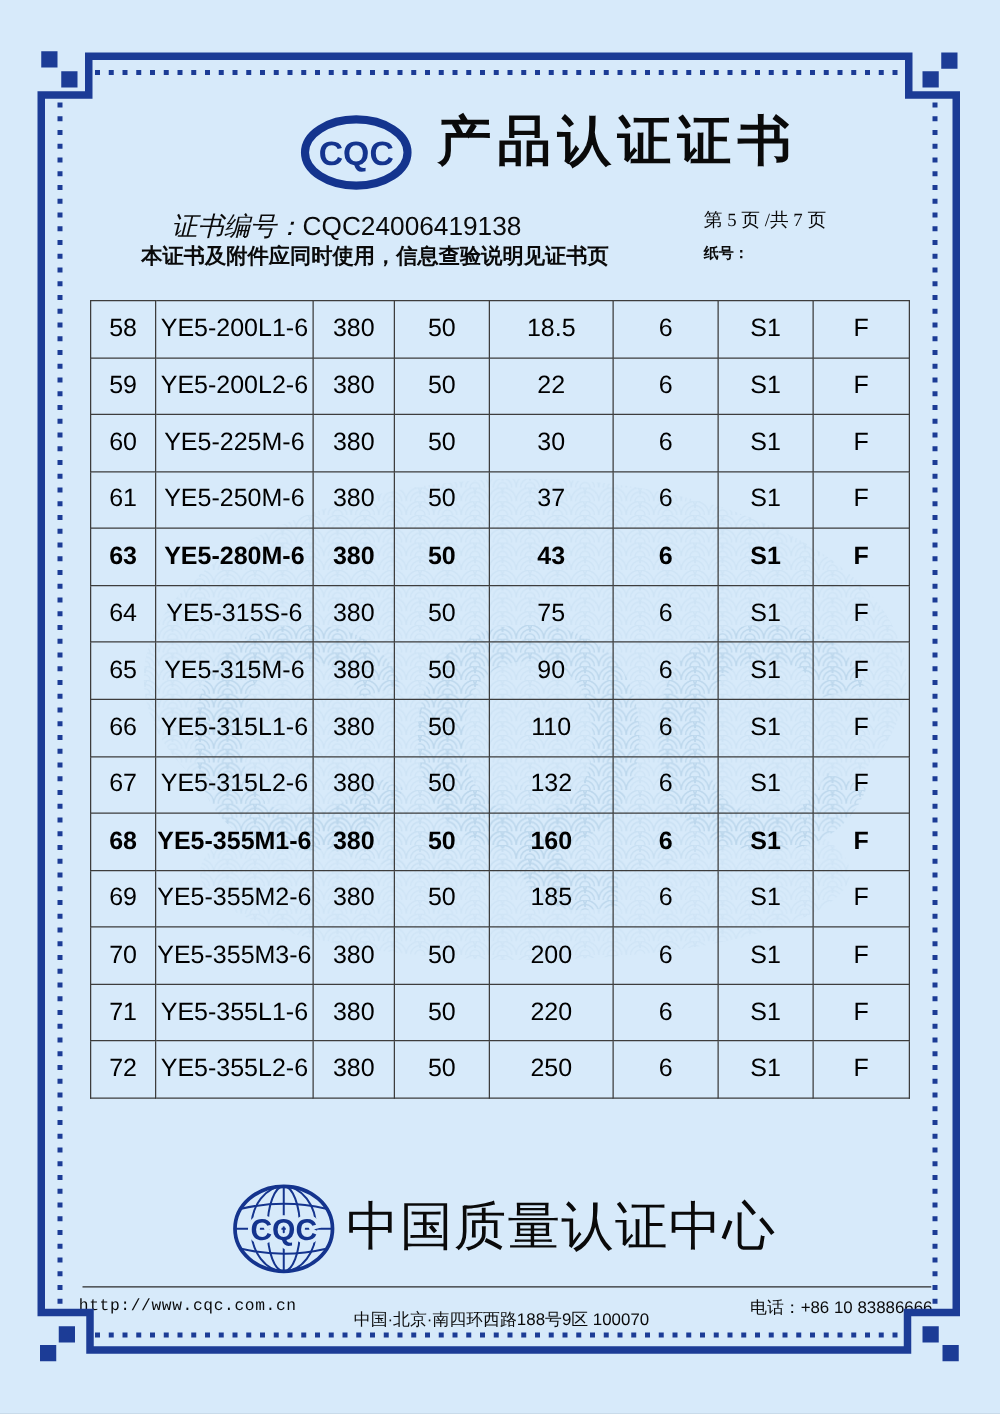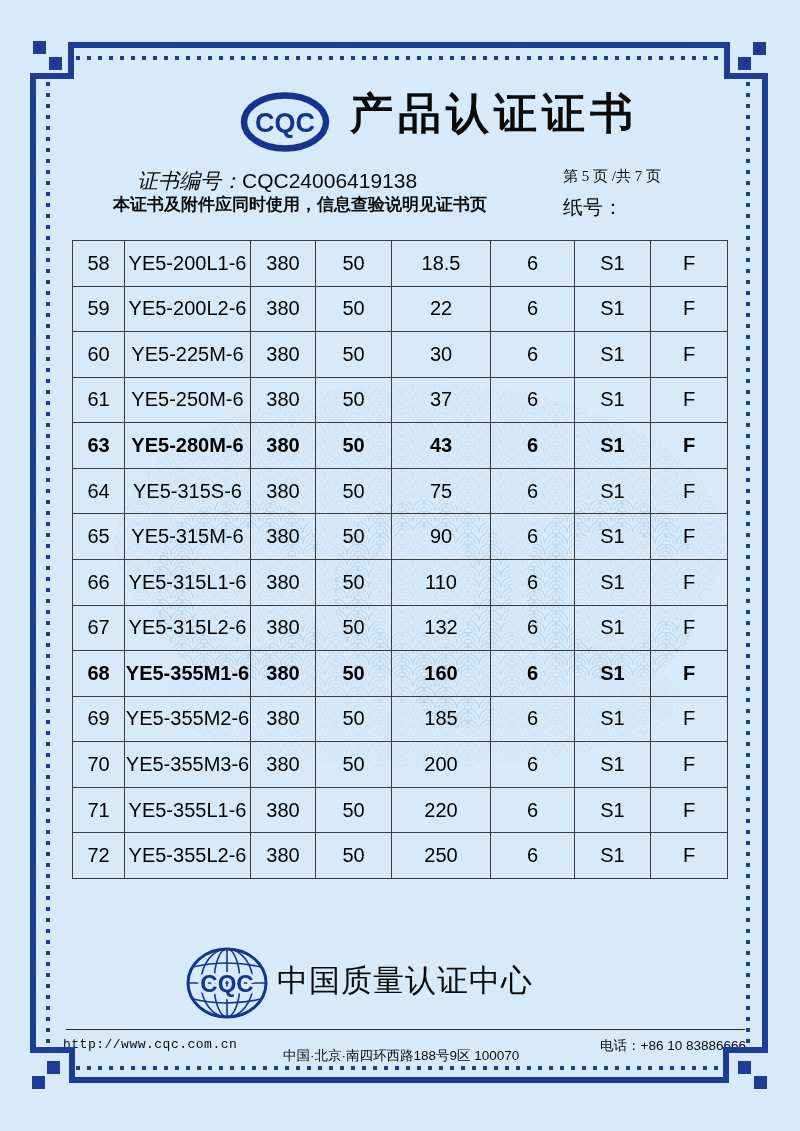--- a/index.html
+++ b/index.html
@@ -17,40 +17,40 @@
   
   .top-logo { left:238px; top:90px; z-index:2; }
   .page-title {
     left:350px; top:90px; font-size:43px; font-weight:bold;
     letter-spacing:5px; line-height:46px; white-space:nowrap;
   }
   .cert-line { left:120px; top:167px; font-family:Liberation Sans, sans-serif; font-size:21px; white-space:nowrap;margin-left:17px; }
   .cert-line .label { font-style:italic; }
   .page-info { left:563px; top:167px; font-family:"Liberation Serif", serif; font-size:15px; white-space:nowrap; }
   .usage-note { left:113px; top:193px; font-size:17px; font-weight:bold; white-space:nowrap; }
-  .paper-no  { left:563px; top:194px; font-size:20px; font-weight:normal; white-space:nowrap; }
+  .paper-no  { left:563px; top:194px; font-size:12px; font-weight:bold; white-space:nowrap; }
 
   
   .watermark { left:105px; top:368px; z-index:0; opacity:.6; pointer-events:none; }
 
   
   .table-wrap { left:72px; top:240px; z-index:1;border-radius:15px; }
   table.cert-table {
     width:655px; height:639px; border-collapse:collapse; table-layout:fixed;
     background:transparent;
   }
   table.cert-table td {
     border:1px solid #3d3d3d; text-align:center; vertical-align:middle;
     font-size:20px; color:#000; background:transparent;
   }
   table.cert-table tr.bold td { font-weight:bold; }
 
   
   .bottom-logo { left:184px; top:945px; z-index:2; }
-  .org-name { left:277px; top:960px; font-size:31px; letter-spacing:1px; line-height:42px; white-space:nowrap;text-align:right; }
+  .org-name { left:277px; top:960px; font-size:42px; letter-spacing:1px; line-height:42px; white-space:nowrap;text-align:right; }
 
   
   .footer-rule { left:66px; top:1029px; width:679px; height:1px; background:#2b2b2b; }
   .footer-website { left:63px; top:1037px; font-family:"Liberation Mono", monospace; font-size:13px; letter-spacing:.5px; white-space:nowrap;text-align:right; }
   .footer-address { left:283px; top:1047px; font-size:13.5px; white-space:nowrap; }
   .footer-phone  { left:600px; top:1037px; font-size:13.5px; white-space:nowrap; }
 </style>
 </head>
 <body>
 

